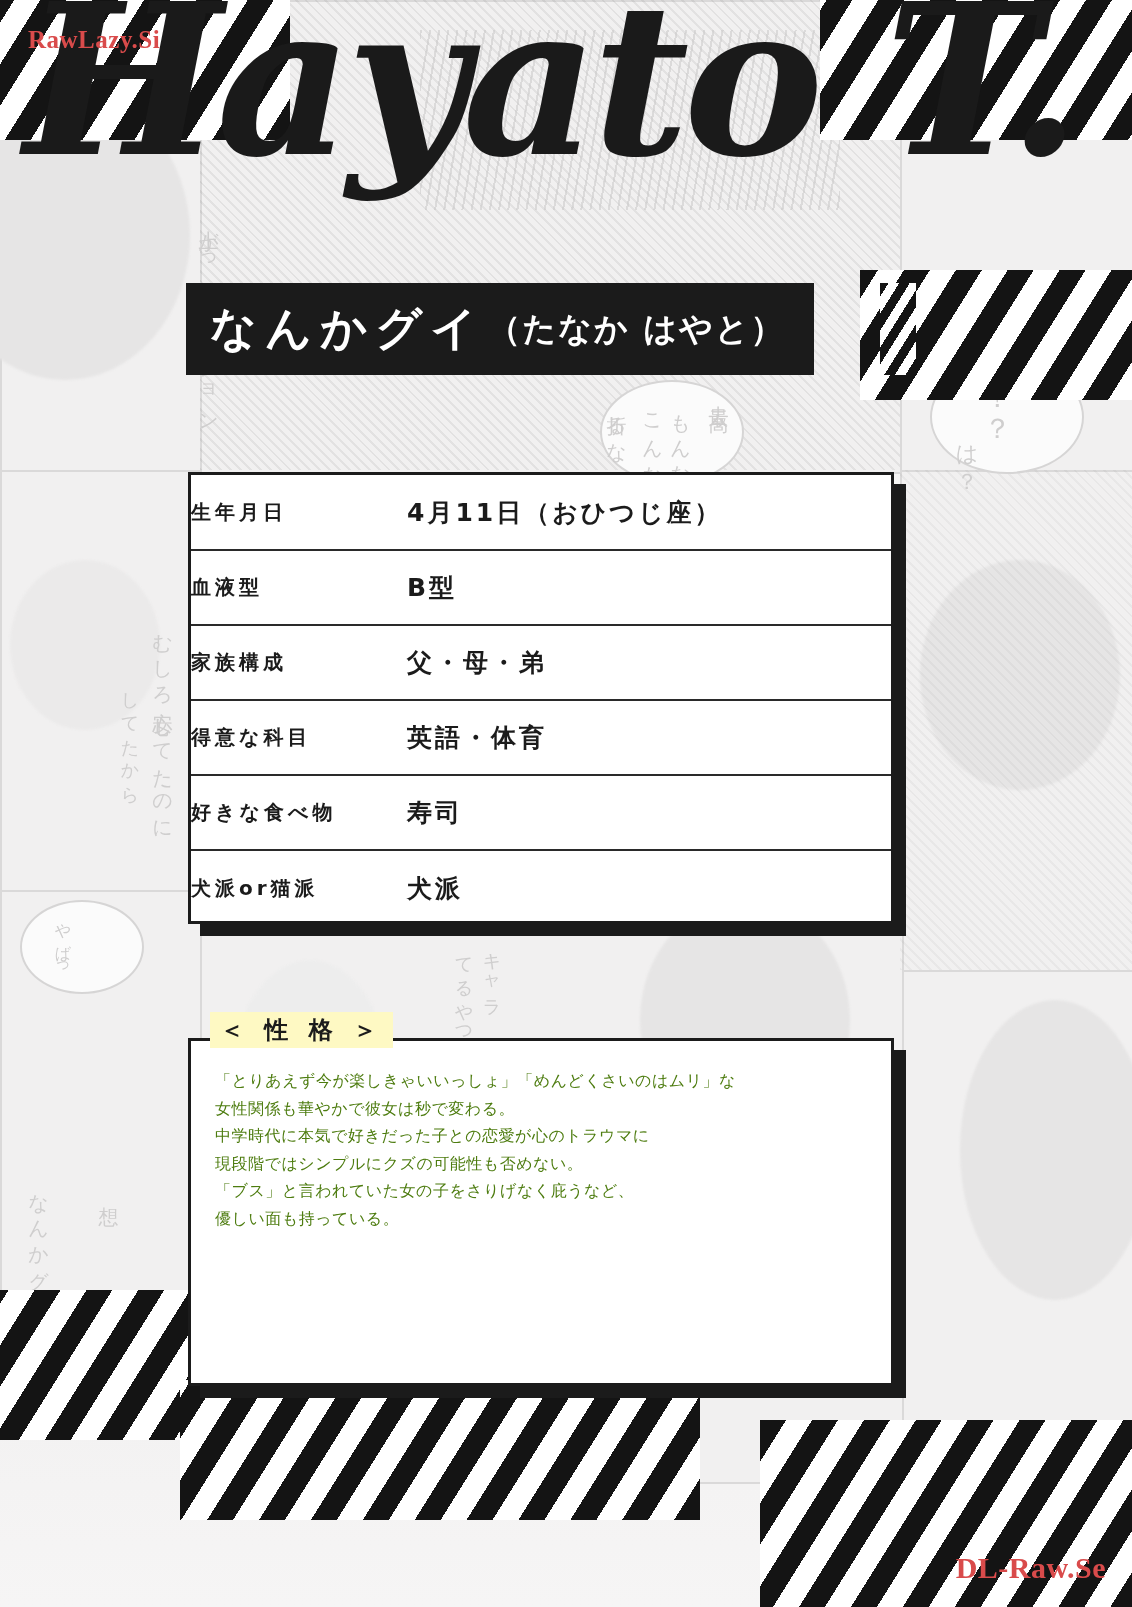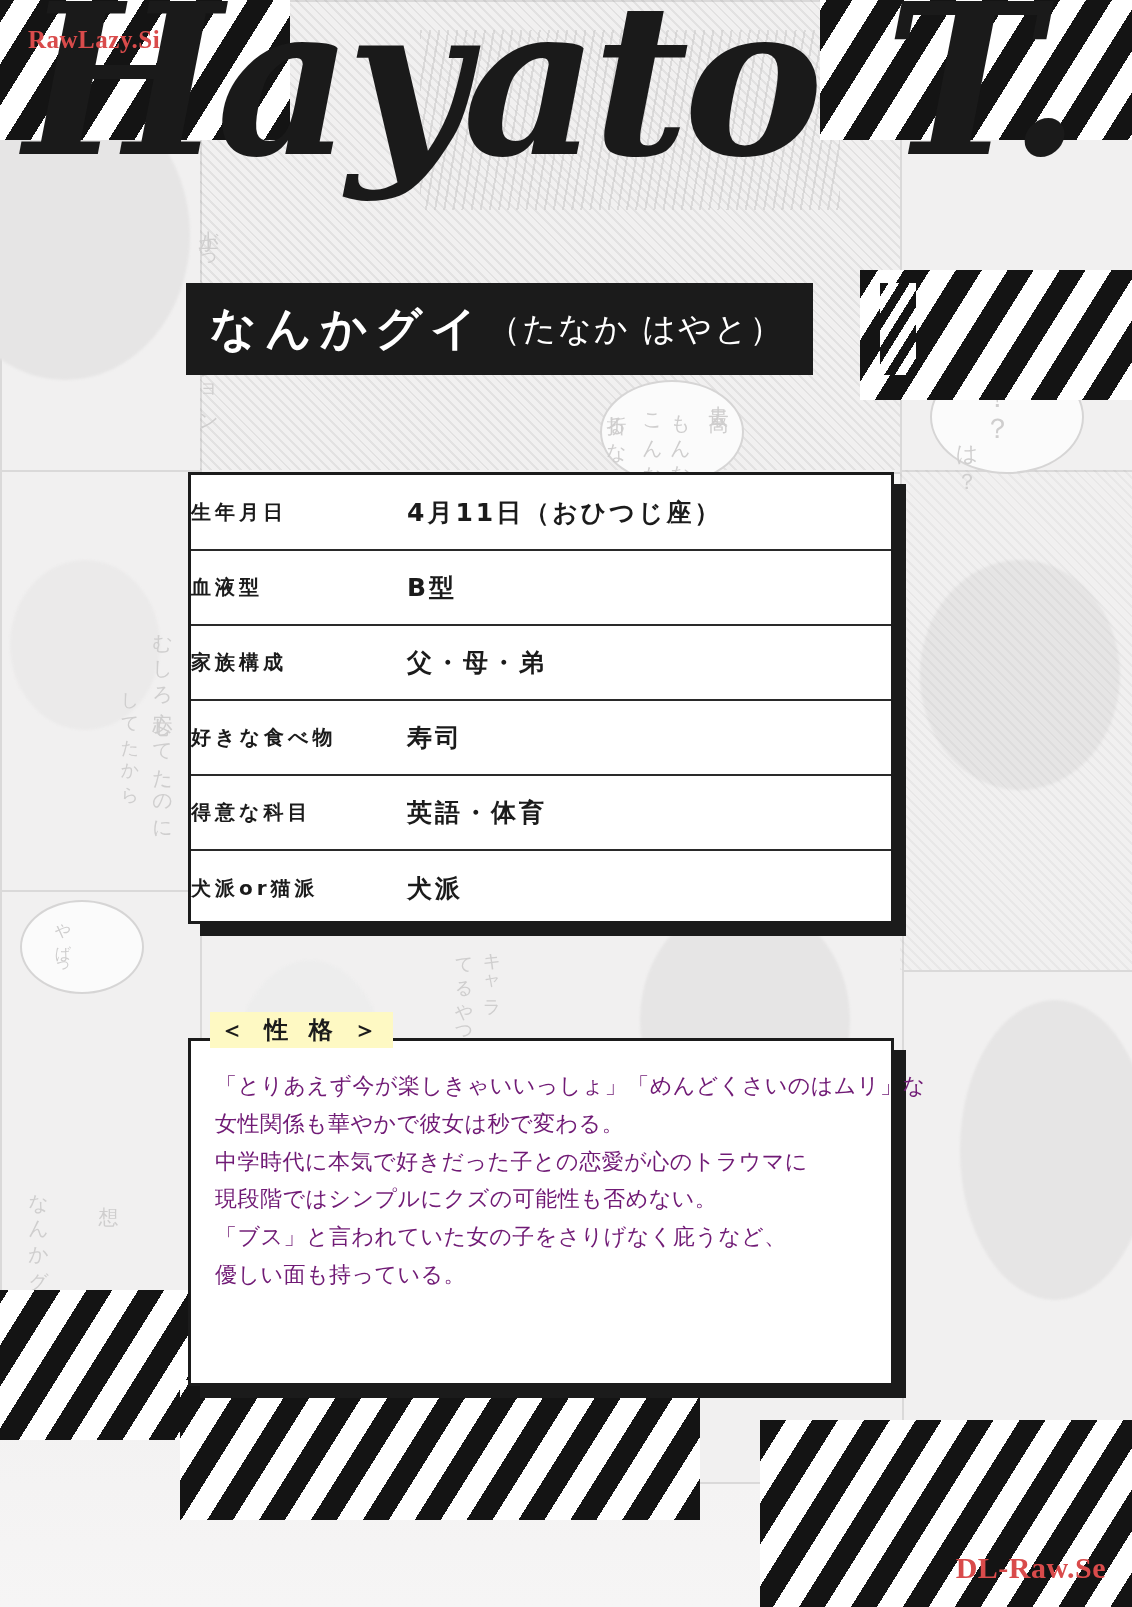--- a/index.html
+++ b/index.html
@@ -109,21 +109,21 @@
     box-sizing: border-box;
   }
   .name-plate .kanji {
     font-size: 46px;
     font-weight: 700;
     letter-spacing: 8px;
     font-family: "DejaVu Sans", sans-serif;
   }
   .name-plate .kana {
     font-size: 33px;
-    font-weight: 400;
+    font-weight: 700;
     letter-spacing: 2px;
     margin-left: 2px;
     font-family: "DejaVu Sans", sans-serif;
   }
   .name-plate-tail {
     position: absolute;
     left: 880px;
     top: 283px;
     width: 36px;
     height: 92px;
@@ -208,24 +208,24 @@
     padding: 2px 10px;
     font-size: 24px;
     font-weight: 700;
     letter-spacing: 6px;
     color: #1b1b1b;
     z-index: 4;
     font-family: "DejaVu Sans", sans-serif;
   }
   .pers-body {
     padding: 26px 18px 0 24px;
-    font-size: 22px;
+    font-size: 16px;
     line-height: 1.72;
     letter-spacing: 0.5px;
-    color: #701a75;
+    color: #4d7c0f;
     font-family: "DejaVu Sans", sans-serif;
   }
   .pers-body p { margin: 0; white-space: nowrap; }
 
   
   .wm {
     position: absolute;
     font-weight: 700;
     color: #d94b4b;
     font-family: "Liberation Serif", serif;
@@ -306,26 +306,26 @@
       </tr>
       <tr>
         <td class="lbl">血液型</td>
         <td class="val">B型</td>
       </tr>
       <tr>
         <td class="lbl">家族構成</td>
         <td class="val">父・母・弟</td>
       </tr>
       <tr>
+        <td class="lbl">得意な科目</td>
+        <td class="val">英語・体育</td>
+      </tr>
+      <tr>
         <td class="lbl">好きな食べ物</td>
         <td class="val">寿司</td>
-      </tr>
-      <tr>
-        <td class="lbl">得意な科目</td>
-        <td class="val">英語・体育</td>
       </tr>
       <tr>
         <td class="lbl">犬派or猫派</td>
         <td class="val">犬派</td>
       </tr>
     </tbody>
       </table>
   </div>
 
   <div class="card-shadow pers-shadow"></div>

